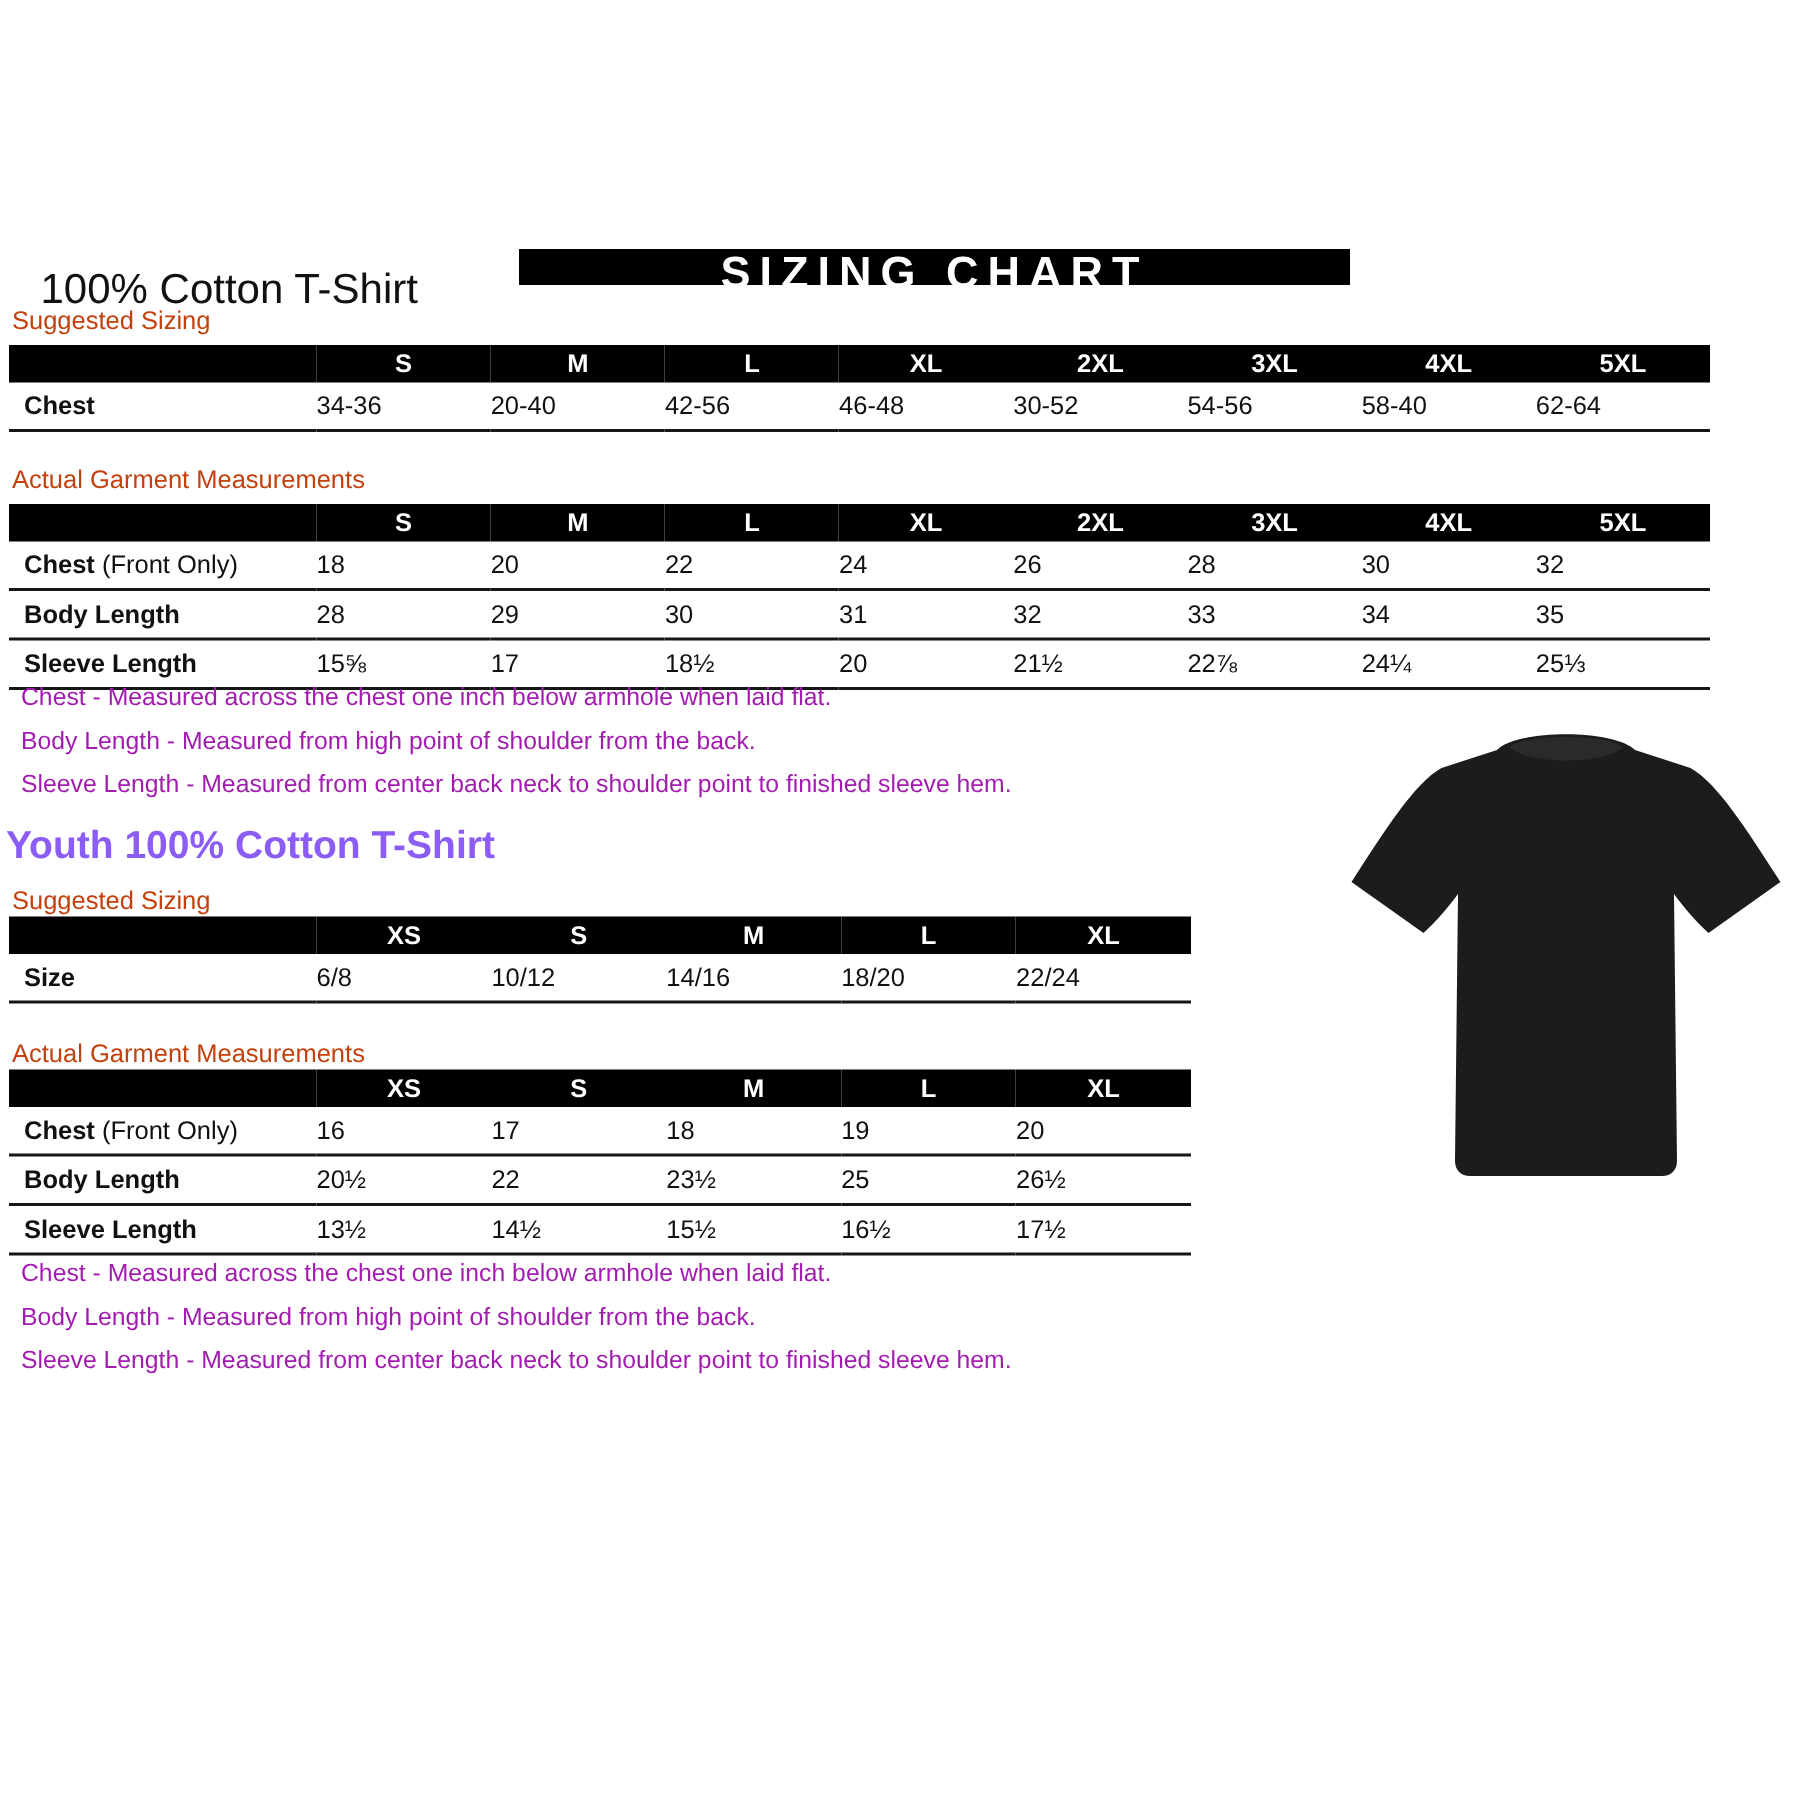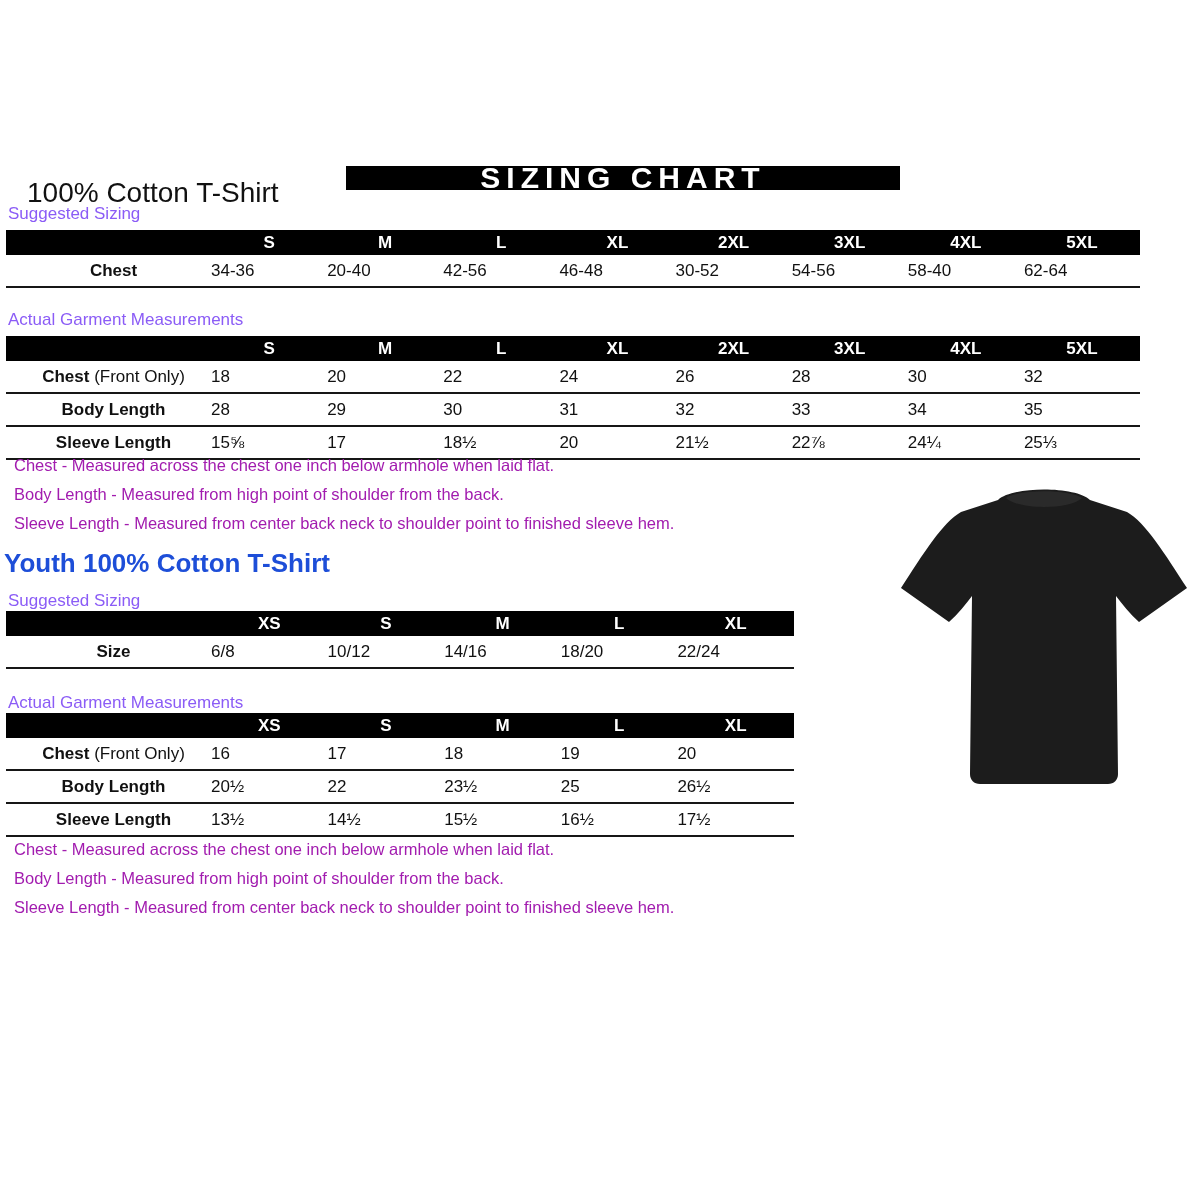--- a/index.html
+++ b/index.html
@@ -10,30 +10,30 @@
     font-family:"Liberation Sans",sans-serif;
     color:#111;
     overflow:hidden;
   }
   .adult-title{
     position:absolute;left:14px;top:164px;
     margin:13px;font-size:28px;font-weight:400;color:#111;
   }
   .youth-title{
     position:absolute;left:4px;top:548px;
-    margin:0;font-size:26px;font-weight:700;color:#1d4ed8;
+    margin:0;font-size:26px;font-weight:700;color:#8b5cf6;
   }
   .banner{
     position:absolute;left:346px;top:166px;width:554px;height:24px;
     background:#000;color:#fff;
-    display:flex;align-items:center;justify-content:center;
+    display:flex;justify-content:center;
     font-size:30px;font-weight:700;letter-spacing:6px;
   }
   .sec-label{
-    position:absolute;font-size:17px;color:#8b5cf6;
+    position:absolute;font-size:17px;color:#c2410c;
   }
   #adult-suggested-label{left:8px;top:204px;}
   #adult-actual-label{left:8px;top:310px;}
   #youth-suggested-label{left:8px;top:591px;}
   #youth-actual-label{left:8px;top:693px;}
 
   .tbl{position:absolute;}
   #adult-suggested{left:6px;top:230px;width:1134px;}
   #adult-actual{left:6px;top:336px;width:1134px;}
   #youth-suggested{left:6px;top:611px;width:788px;}
@@ -46,21 +46,21 @@
   .size-table thead th{
     background:#000;color:#fff;font-weight:700;text-align:center;
     padding:3px 0 2px;font-size:17px;
   }
   .size-table thead th.label-col{width:205px;}
   .size-table tbody td{
     text-align:left;padding:6px 0 5px;
     border-bottom:2px solid #161616;
   }
   .size-table tbody td.label-cell{
-    text-align:center;padding-left:10px;font-weight:400;
+    text-align:left;padding-left:10px;font-weight:400;
   }
   .size-table tbody td.label-cell b{font-weight:700;}
 
   .notes{position:absolute;font-size:16.5px;color:#a21caf;}
   #adult-notes{left:14px;top:456px;}
   #youth-notes{left:14px;top:840px;}
   .notes .note{margin-bottom:10px;line-height:19px;}
 
   .tshirt-wrap{
     position:absolute;left:893px;top:472px;width:302px;height:342px;

